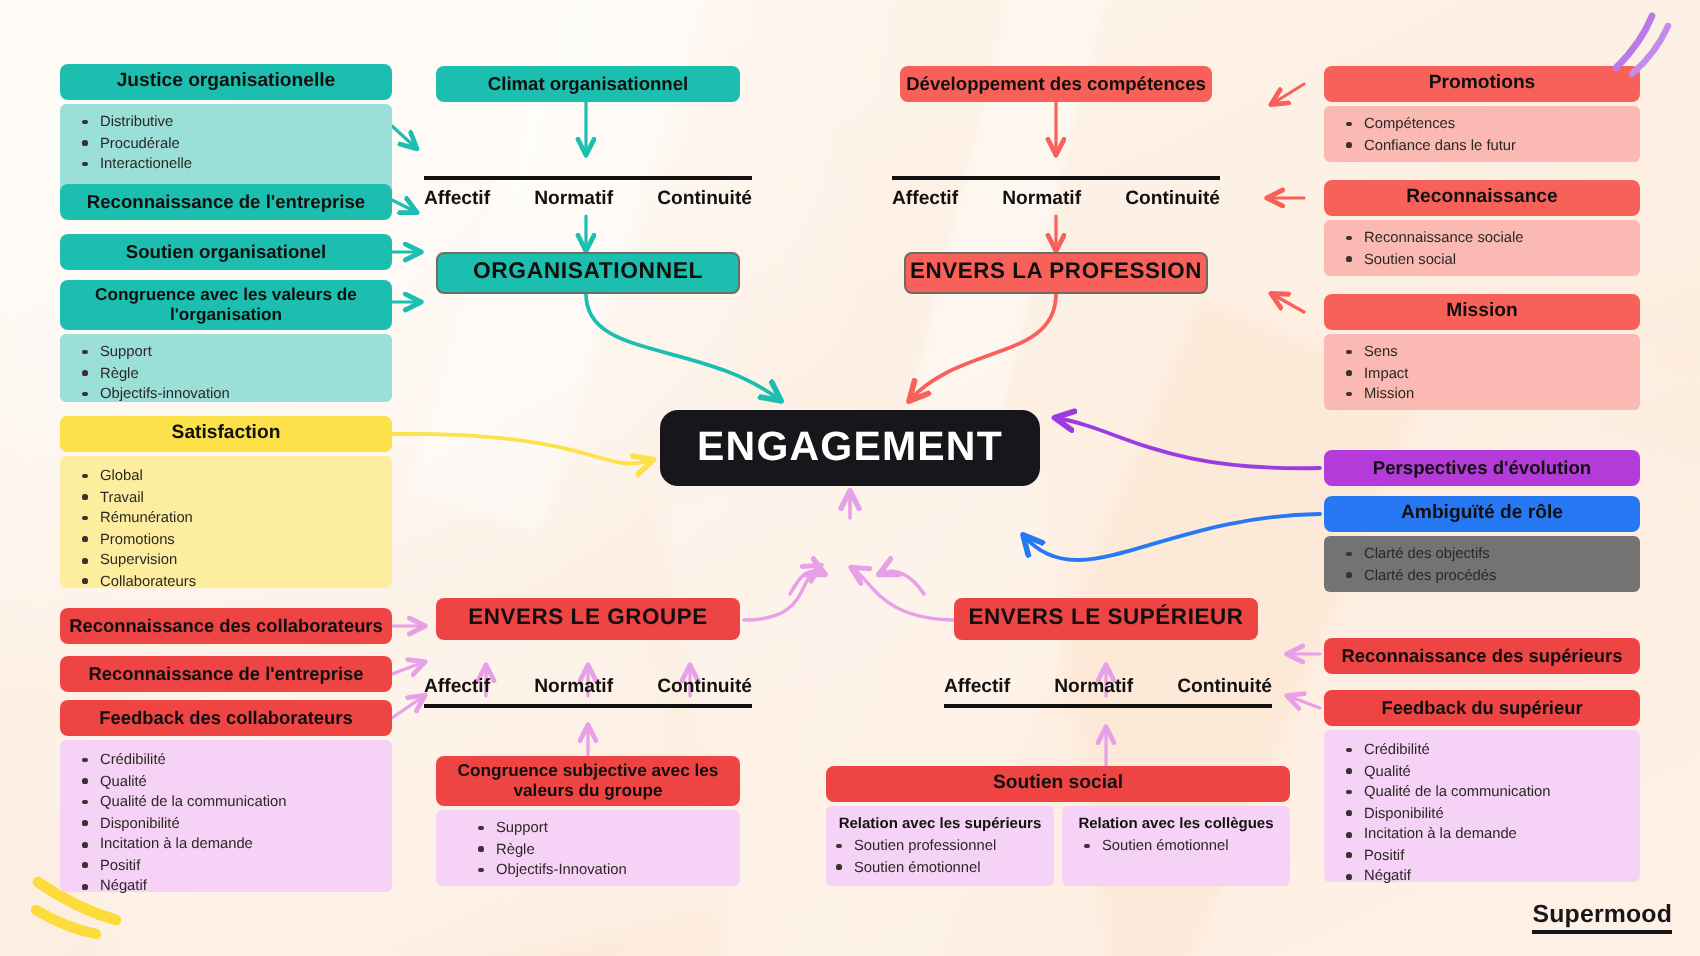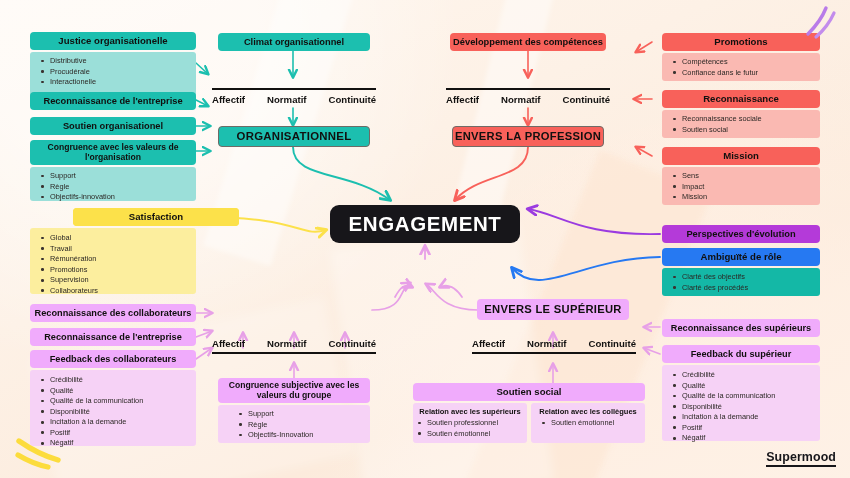--- a/index.html
+++ b/index.html
@@ -37,29 +37,29 @@
     border-radius:3px;color:#2B2724;
   }
   .body ul{margin:0;padding:0 0 0 20px;list-style:none;}
   .body li{position:relative;line-height:1.42;}
   .body li:before{content:"";position:absolute;left:-9px;top:.52em;
     width:2.6px;height:2.6px;border-radius:50%;background:#3A3330;}
 
   
   .teal-h{background:#1CBFAF;}
   .teal-b{background:#9BDFD9;}
-  .yellow-h{background:#FCE14A;margin-left:43px;}
+  .yellow-h{background:#FCE14A;}
   .yellow-b{background:#FCEE9E;}
   .red-h{background:#F8615A;}
   .red-b{background:#FAB9B2;}
-  .pink-h{background:#f0abfc;}
+  .pink-h{background:#ef4444;}
   .pink-b{background:#F6D2F6;}
   .purple-h{background:#B43AD9;}
   .blue-h{background:#2679F2;}
-  .blue-b{background:#14b8a6;}
+  .blue-b{background:#737373;}
 
   .trio{position:absolute;display:flex;align-items:flex-end;text-align:right;}
   .trio .rule{position:absolute;left:0;height:2.4px;background:#121110;}
   .trio .lbls{position:absolute;left:0;width:100%;display:flex;justify-content:space-between;
      font-weight:bold;font-size:9.6px;color:#121110;}
 
   #engagement{
     position:absolute;left:330px;top:205px;width:190px;height:38px;
     background:#17161A;border-radius:9px;
     display:flex;align-items:center;justify-content:center;
@@ -279,20 +279,21 @@
       <li>Crédibilité</li>
       <li>Qualité</li>
       <li>Qualité de la communication</li>
       <li>Disponibilité</li>
       <li>Incitation à la demande</li>
       <li>Positif</li>
       <li>Négatif</li>
     </ul>
   </div>
 
+  <div class="box hdr pink-h" style="left:218px;top:299px;width:152px;height:21px;font-size:11.2px;letter-spacing:.3px;">ENVERS LE GROUPE</div>
 
   <div class="trio" style="left:212px;top:338px;width:164px;height:22px;">
     <div class="lbls" style="top:0;">
       <span>Affectif</span>
       <span>Normatif</span>
       <span>Continuité</span>
     </div>
     <div class="rule" style="top:14px;width:164px;"></div>
   </div>
 

